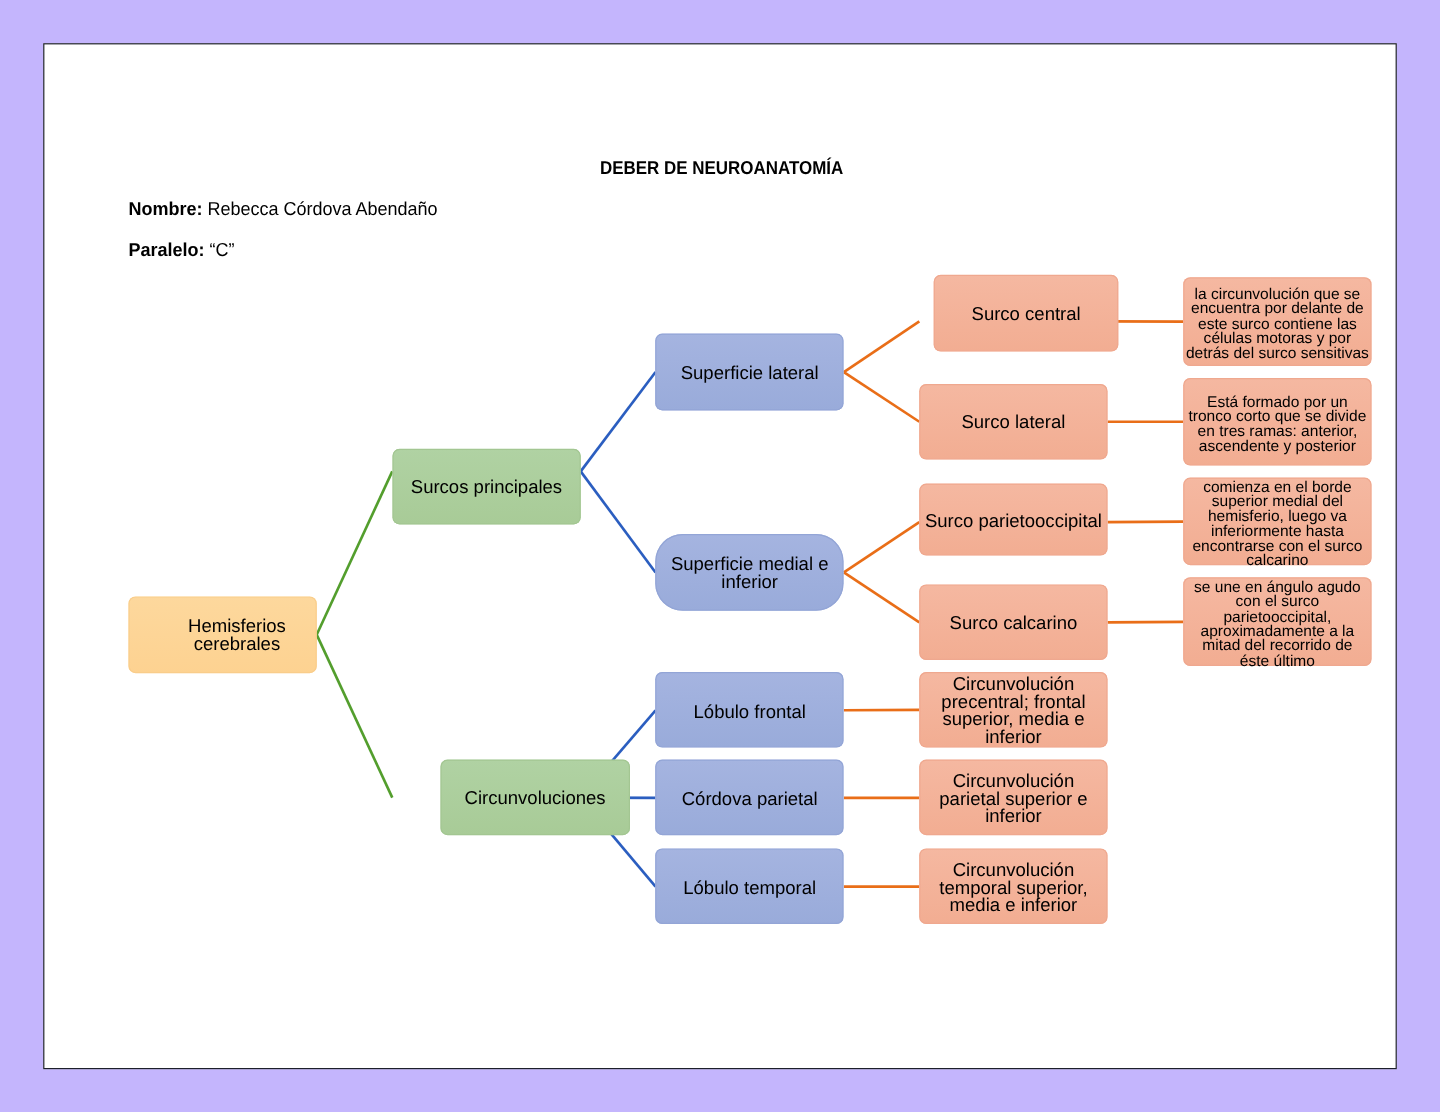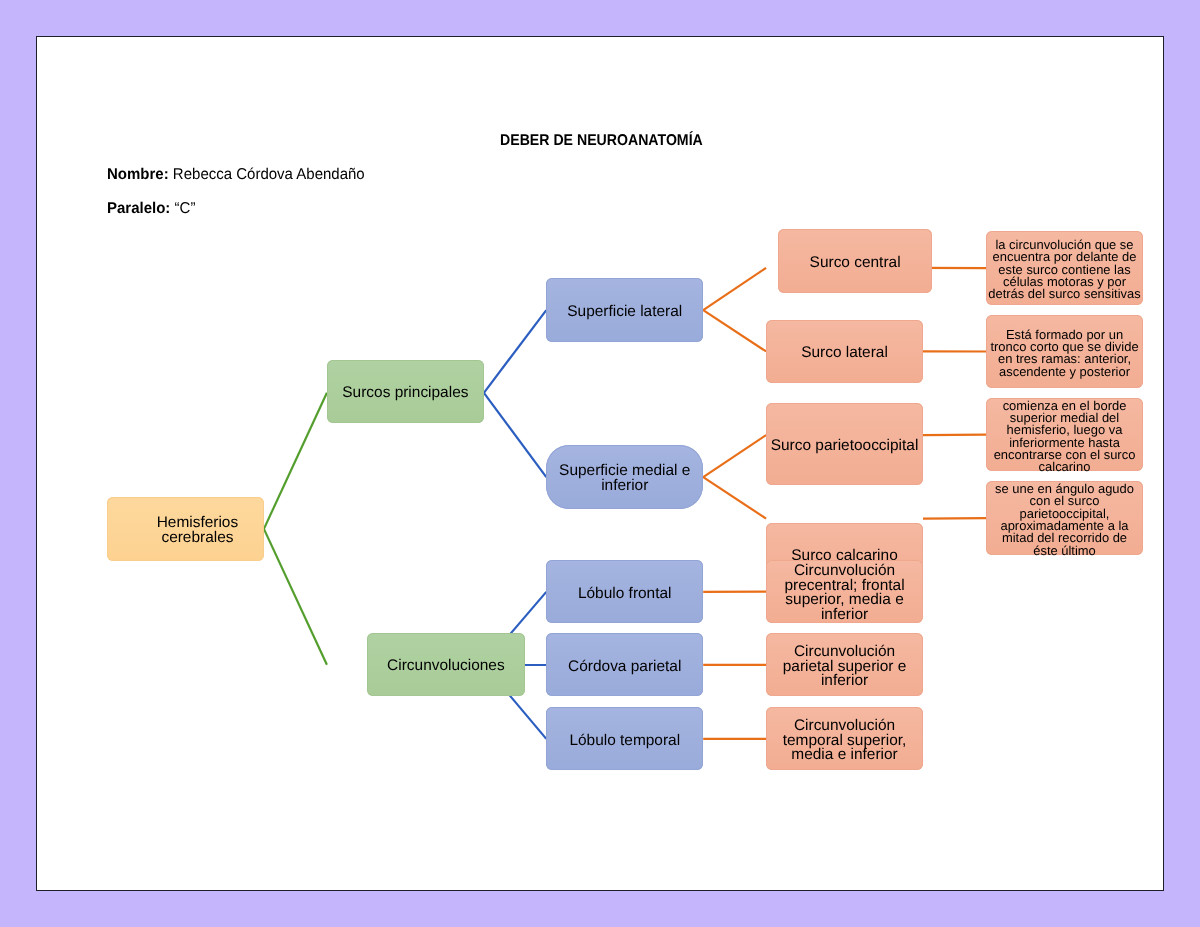--- a/index.html
+++ b/index.html
@@ -54,21 +54,21 @@
       <path d="M 923 267.85 L 986 268.05" stroke="#e96e18" stroke-width="2.2" fill="none"></path>
       <path d="M 923 351.45 L 986 351.5" stroke="#e96e18" stroke-width="2.2" fill="none"></path>
       <path d="M 923 435.05 L 986 434.7" stroke="#e96e18" stroke-width="2.2" fill="none"></path>
       <path d="M 923 518.65 L 986 518.2" stroke="#e96e18" stroke-width="2.2" fill="none"></path>
     </svg>
   <div id="nodes">
       <div class="node n-root sz-big" title="Hemisferios cerebrales" style="left: 107px; top: 497.2px; width: 156.9px; height: 63.4px; padding-left: 24px;">
         <span class="lbl">Hemisferios
 cerebrales</span>
       </div>
-      <div class="node n-l1 sz-big" title="Surcos principales" style="left: 326.9px; top: 360px; width: 157px; height: 63.4px;">
+      <div class="node n-l1 sz-big" title="Surcos principales" style="left: 326.9px; top: 374px; width: 157px; height: 63.4px;">
         <span class="lbl">Surcos principales</span>
       </div>
       <div class="node n-l1 sz-big" title="Circunvoluciones" style="left: 326.9px; top: 633px; width: 158px; height: 63.4px; margin-left: 40px;">
         <span class="lbl">Circunvoluciones</span>
       </div>
       <div class="node n-l2 sz-big" title="Superficie lateral" style="left: 546.3px; top: 278.3px; width: 156.9px; height: 63.5px;">
         <span class="lbl">Superficie lateral</span>
       </div>
       <div class="node n-l2 sz-big" title="Superficie medial e inferior" style="left: 546.3px; top: 445.3px; width: 156.9px; height: 63.5px; border-radius: 23px;">
         <span class="lbl">Superficie medial e
@@ -82,24 +82,24 @@
       </div>
       <div class="node n-l2 sz-big" title="Lóbulo temporal" style="left: 546.3px; top: 707.3px; width: 156.9px; height: 63.2px;">
         <span class="lbl">Lóbulo temporal</span>
       </div>
       <div class="node n-l3 sz-big" title="Surco central" style="left: 766.1px; top: 229px; width: 154px; height: 63.9px; margin-left: 12px;">
         <span class="lbl">Surco central</span>
       </div>
       <div class="node n-l3 sz-big" title="Surco lateral" style="left: 766.1px; top: 319.7px; width: 156.9px; height: 63.5px;">
         <span class="lbl">Surco lateral</span>
       </div>
-      <div class="node n-l3 sz-big" title="Surco parietooccipital" style="left: 766.1px; top: 403.3px; width: 156.9px; height: 82px;">
+      <div class="node n-l3 sz-big" title="Surco parietooccipital" style="left: 766.1px; top: 403.3px; width: 156.9px; height: 60px;">
         <span class="lbl">Surco parietooccipital</span>
       </div>
-      <div class="node n-l3 sz-big" title="Surco calcarino" style="left: 766.1px; top: 486.9px; width: 156.9px; height: 63.5px; margin-top: 36px;">
+      <div class="node n-l3 sz-big" title="Surco calcarino" style="left: 766.1px; top: 486.9px; width: 156.9px; height: 63.5px;">
         <span class="lbl">Surco calcarino</span>
       </div>
       <div class="node n-l3 sz-big" title="Circunvolución precentral; frontal superior, media e inferior" style="left: 766.1px; top: 560px; width: 156.9px; height: 63.2px;">
         <span class="lbl">Circunvolución
 precentral; frontal
 superior, media e
 inferior</span>
       </div>
       <div class="node n-l3 sz-big" title="Circunvolución parietal superior e inferior" style="left: 766.1px; top: 633.3px; width: 156.9px; height: 63.2px;">
         <span class="lbl">Circunvolución

